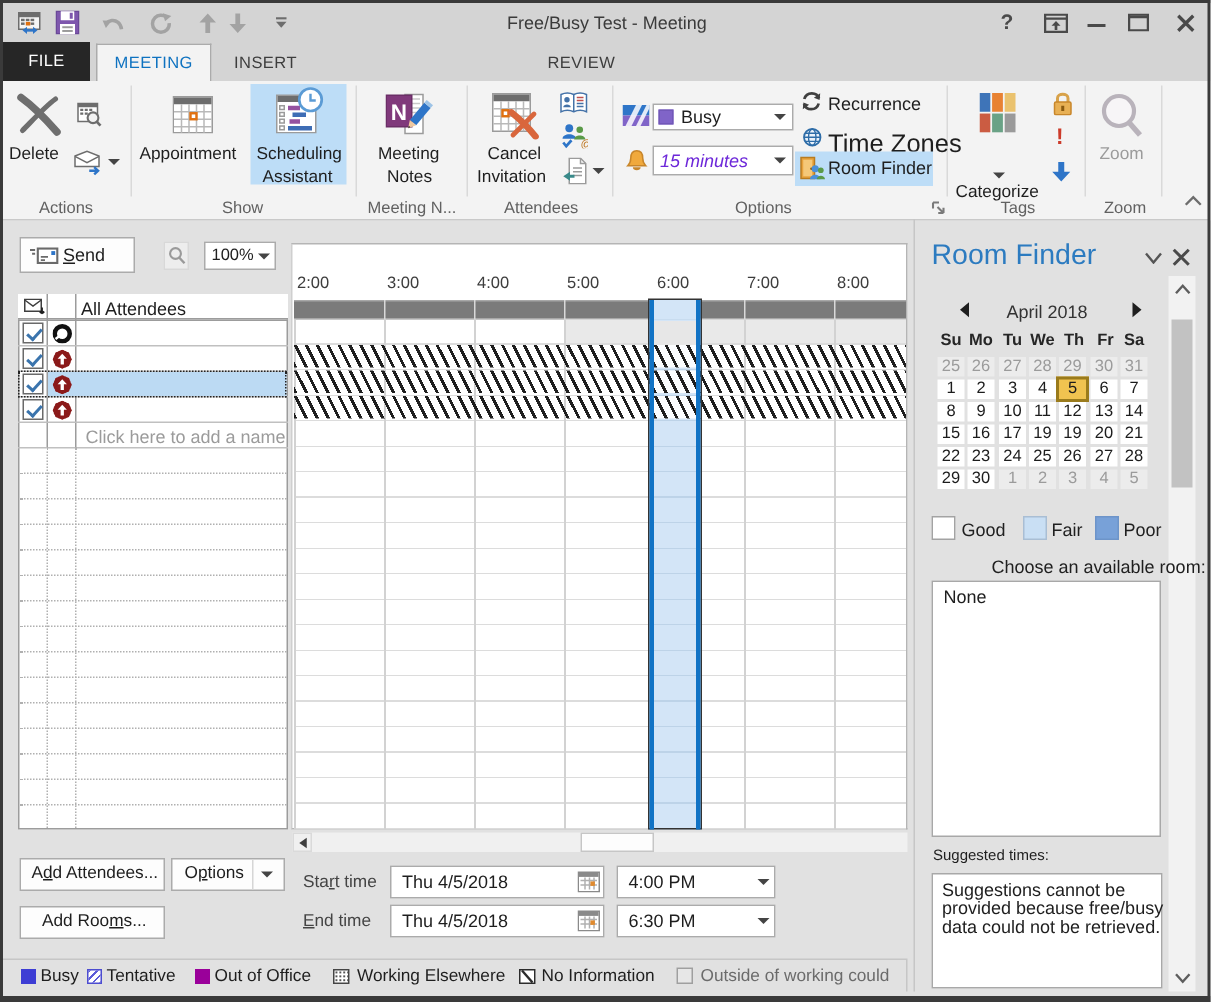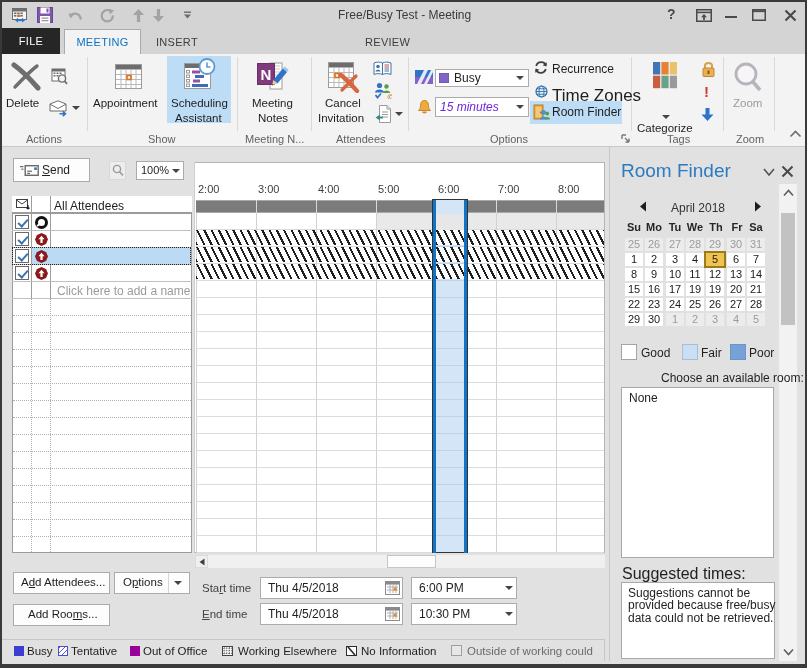--- a/index.html
+++ b/index.html
@@ -487,29 +487,29 @@
 <div class="ab txt" style="left:28px;top:608px;font-size:11.5px;color:#1e1e1e;">Add Roo<span style="text-decoration:underline;">m</span>s...</div>
 <div class="ab txt" style="left:202px;top:582px;font-size:11.5px;color:#444;">Sta<span style="text-decoration:underline;">r</span>t time</div>
 <div class="ab txt" style="left:202px;top:608px;font-size:11.5px;color:#444;"><span style="text-decoration:underline;">E</span>nd time</div>
 
 <div class="ab" style="left:260px;top:577px;width:143px;height:22px;background:#fff;border:1px solid #ababab;box-sizing:border-box;"></div>
 <div class="ab txt" style="left:268px;top:581px;font-size:12px;color:#1e1e1e;">Thu 4/5/2018</div>
 <svg class="ab" style="left:385px;top:580px;" width="15" height="15">
         <use href="#dpic"></use>
       </svg>
 <div class="ab" style="left:411px;top:577px;width:106px;height:22px;background:#fff;border:1px solid #ababab;box-sizing:border-box;"></div>
-<div class="ab txt" style="left:419px;top:581px;font-size:12px;color:#1e1e1e;">6:00 PM</div>
+<div class="ab txt" style="left:419px;top:581px;font-size:12px;color:#1e1e1e;">4:00 PM</div>
 <div class="ab caret" style="left:505px;top:586px;"></div>
 <div class="ab" style="left:260px;top:603px;width:143px;height:22px;background:#fff;border:1px solid #ababab;box-sizing:border-box;"></div>
 <div class="ab txt" style="left:268px;top:607px;font-size:12px;color:#1e1e1e;">Thu 4/5/2018</div>
 <svg class="ab" style="left:385px;top:606px;" width="15" height="15">
         <use href="#dpic"></use>
       </svg>
 <div class="ab" style="left:411px;top:603px;width:106px;height:22px;background:#fff;border:1px solid #ababab;box-sizing:border-box;"></div>
-<div class="ab txt" style="left:419px;top:607px;font-size:12px;color:#1e1e1e;">10:30 PM</div>
+<div class="ab txt" style="left:419px;top:607px;font-size:12px;color:#1e1e1e;">6:30 PM</div>
 <div class="ab caret" style="left:505px;top:612px;"></div>
 
 <div class="ab" style="left:0;top:639px;width:604px;height:1px;background:#c6c6c6;"></div>
 <div class="ab" style="left:604px;top:639px;width:1px;height:22px;background:#c6c6c6;"></div>
 <div class="ab" style="left:14px;top:646px;width:10px;height:10px;background:#3d3dd4;"></div>
 <div class="ab txt" style="left:27px;top:645px;font-size:11.5px;color:#1e1e1e;">Busy</div>
 <div class="ab" style="left:58px;top:646px;width:10px;height:10px;background:#fff;border:1px solid #4d4dd0;box-sizing:border-box;background-image:repeating-linear-gradient(135deg,#5c5cd8 0 1.2px,transparent 1.2px 3.6px);"></div>
 <div class="ab txt" style="left:71px;top:645px;font-size:11.5px;color:#1e1e1e;">Tentative</div>
 <div class="ab" style="left:130px;top:646px;width:10px;height:10px;background:#9a009a;"></div>
 <div class="ab txt" style="left:143px;top:645px;font-size:11.5px;color:#1e1e1e;">Out of Office</div>
@@ -602,21 +602,21 @@
 
 <div class="ab" style="left:621px;top:344px;width:16px;height:16px;background:#fff;border:1px solid #a3a3a3;box-sizing:border-box;"></div>
 <div class="ab txt" style="left:641px;top:346px;font-size:12px;color:#1f1f1f;">Good</div>
 <div class="ab" style="left:682px;top:344px;width:16px;height:16px;background:#c9dff4;border:1px solid #a9bed4;box-sizing:border-box;"></div>
 <div class="ab txt" style="left:701px;top:346px;font-size:12px;color:#1f1f1f;">Fair</div>
 <div class="ab" style="left:730px;top:344px;width:16px;height:16px;background:#78a1d8;border:1px solid #6d94c9;box-sizing:border-box;"></div>
 <div class="ab txt" style="left:749px;top:346px;font-size:12px;color:#1f1f1f;">Poor</div>
 <div class="ab txt" style="left:621px;top:371px;font-size:12px;color:#1f1f1f;margin-left:40px;">Choose an available room:</div>
 <div class="ab" style="left:621px;top:387px;width:153px;height:171px;background:#fff;border:1px solid #a8a8a8;box-sizing:border-box;"></div>
 <div class="ab txt" style="left:629px;top:391px;font-size:12px;color:#1e1e1e;">None</div>
-<div class="ab txt" style="left:622px;top:565px;font-size:16px;color:#1f1f1f;">Suggested times:</div>
+<div class="ab txt" style="left:622px;top:565px;font-size:10px;color:#1f1f1f;">Suggested times:</div>
 <div class="ab" style="left:621px;top:582px;width:154px;height:77px;background:#fff;border:1px solid #a8a8a8;box-sizing:border-box;"></div>
 <div class="ab" style="left:628px;top:587px;width:149px;font-size:12px;line-height:12.3px;color:#1e1e1e;">Suggestions cannot be provided because free/busy data could not be retrieved.</div>
 
 <div class="ab" style="left:0;top:0;width:807px;height:2px;background:#3a3a3a;"></div>
 <div class="ab" style="left:0;top:0;width:2px;height:668px;background:#3a3a3a;"></div>
 <div class="ab" style="left:805px;top:0;width:2px;height:668px;background:#3a3a3a;"></div>
 <div class="ab" style="left:0;top:664px;width:807px;height:4px;background:#3a3a3a;"></div>
 </div>
 </div>
 

